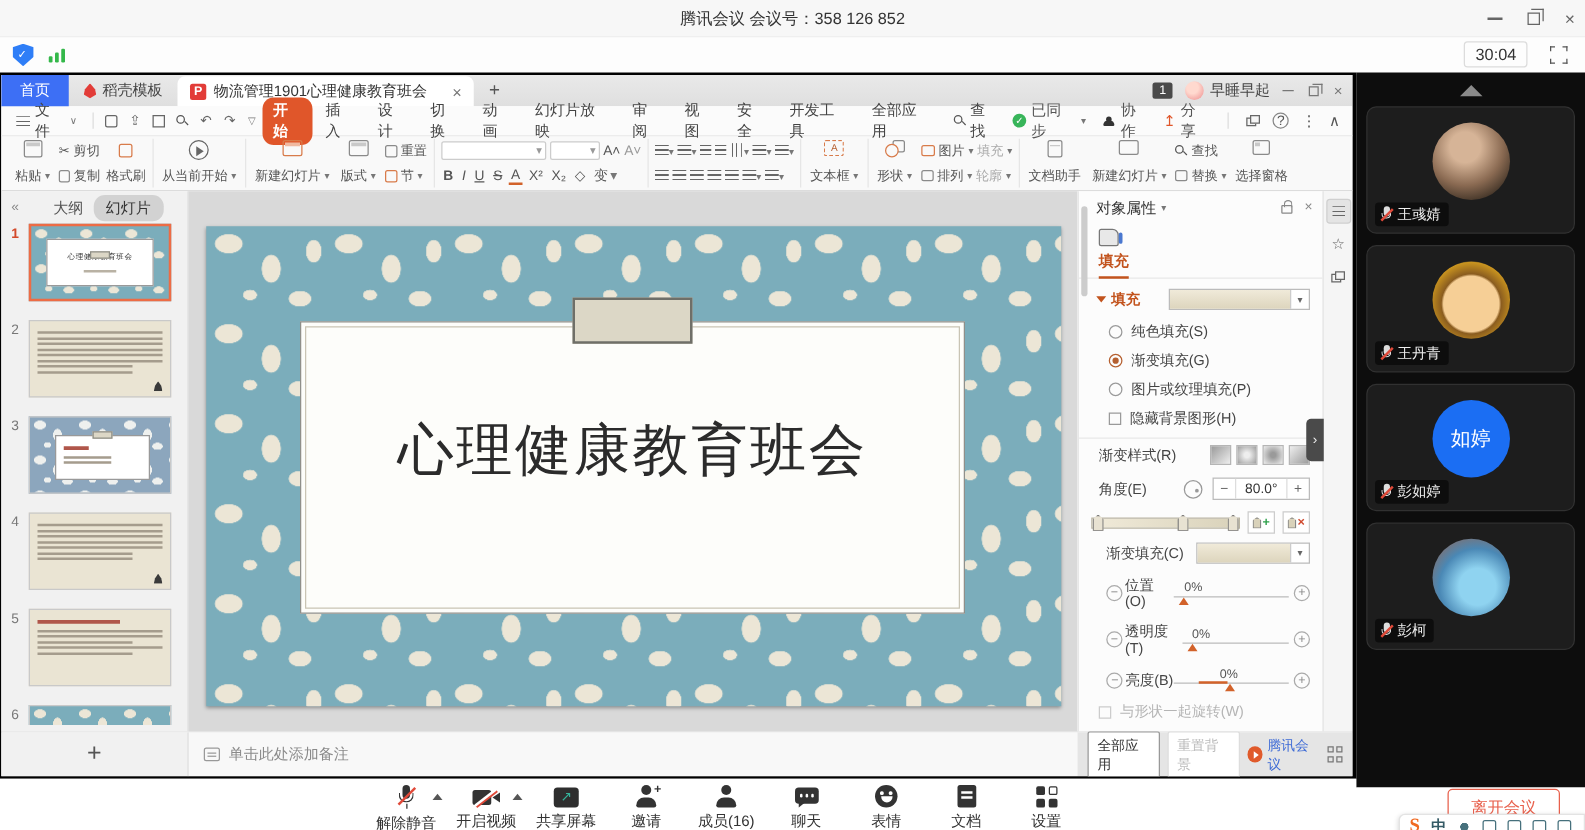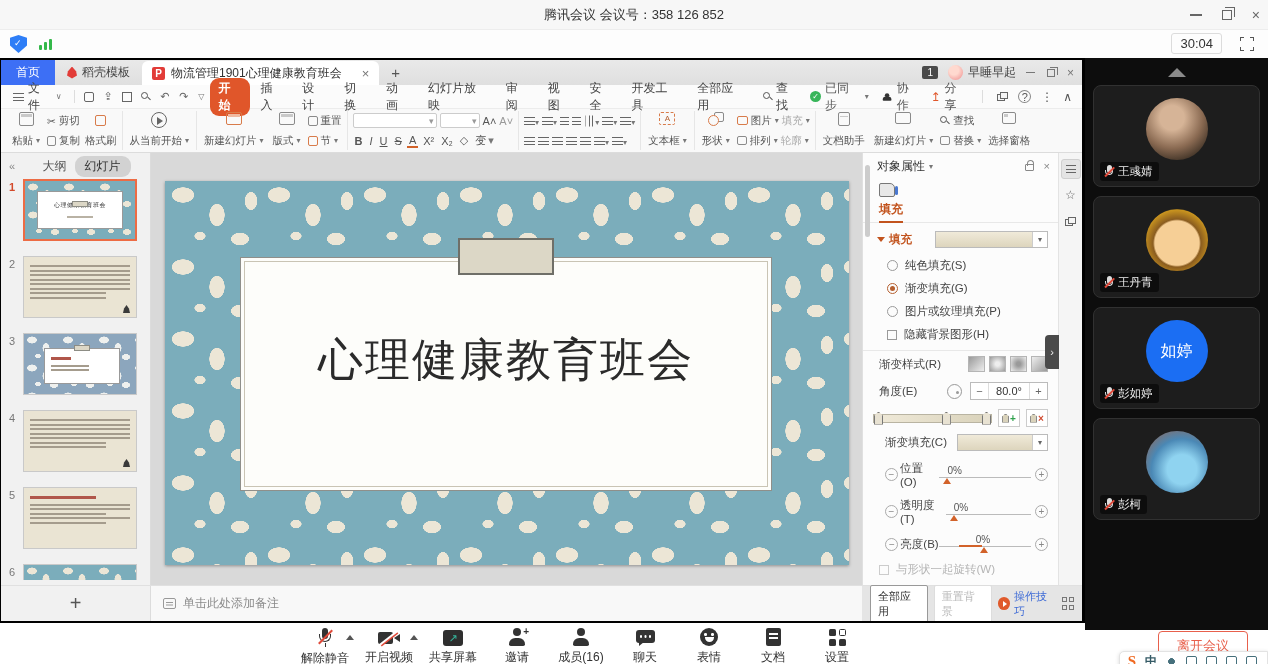--- a/index.html
+++ b/index.html
@@ -840,21 +840,21 @@
         </div>
         <div class="wb-notes">
           <span class="note-ic"></span>
           <span>单击此处添加备注</span>
         </div>
         <div class="wb-right">
           <span class="btn">全部应用</span>
           <span class="btn dis">重置背景</span>
           <span class="tips">
             <span class="playdot"></span>
-            <span>操作技巧</span>
+            <span>腾讯会议</span>
           </span>
           <span class="grid4">
               <b></b>
               <b></b>
               <b></b>
               <b></b>
             </span>
         </div>
       </div>
 

